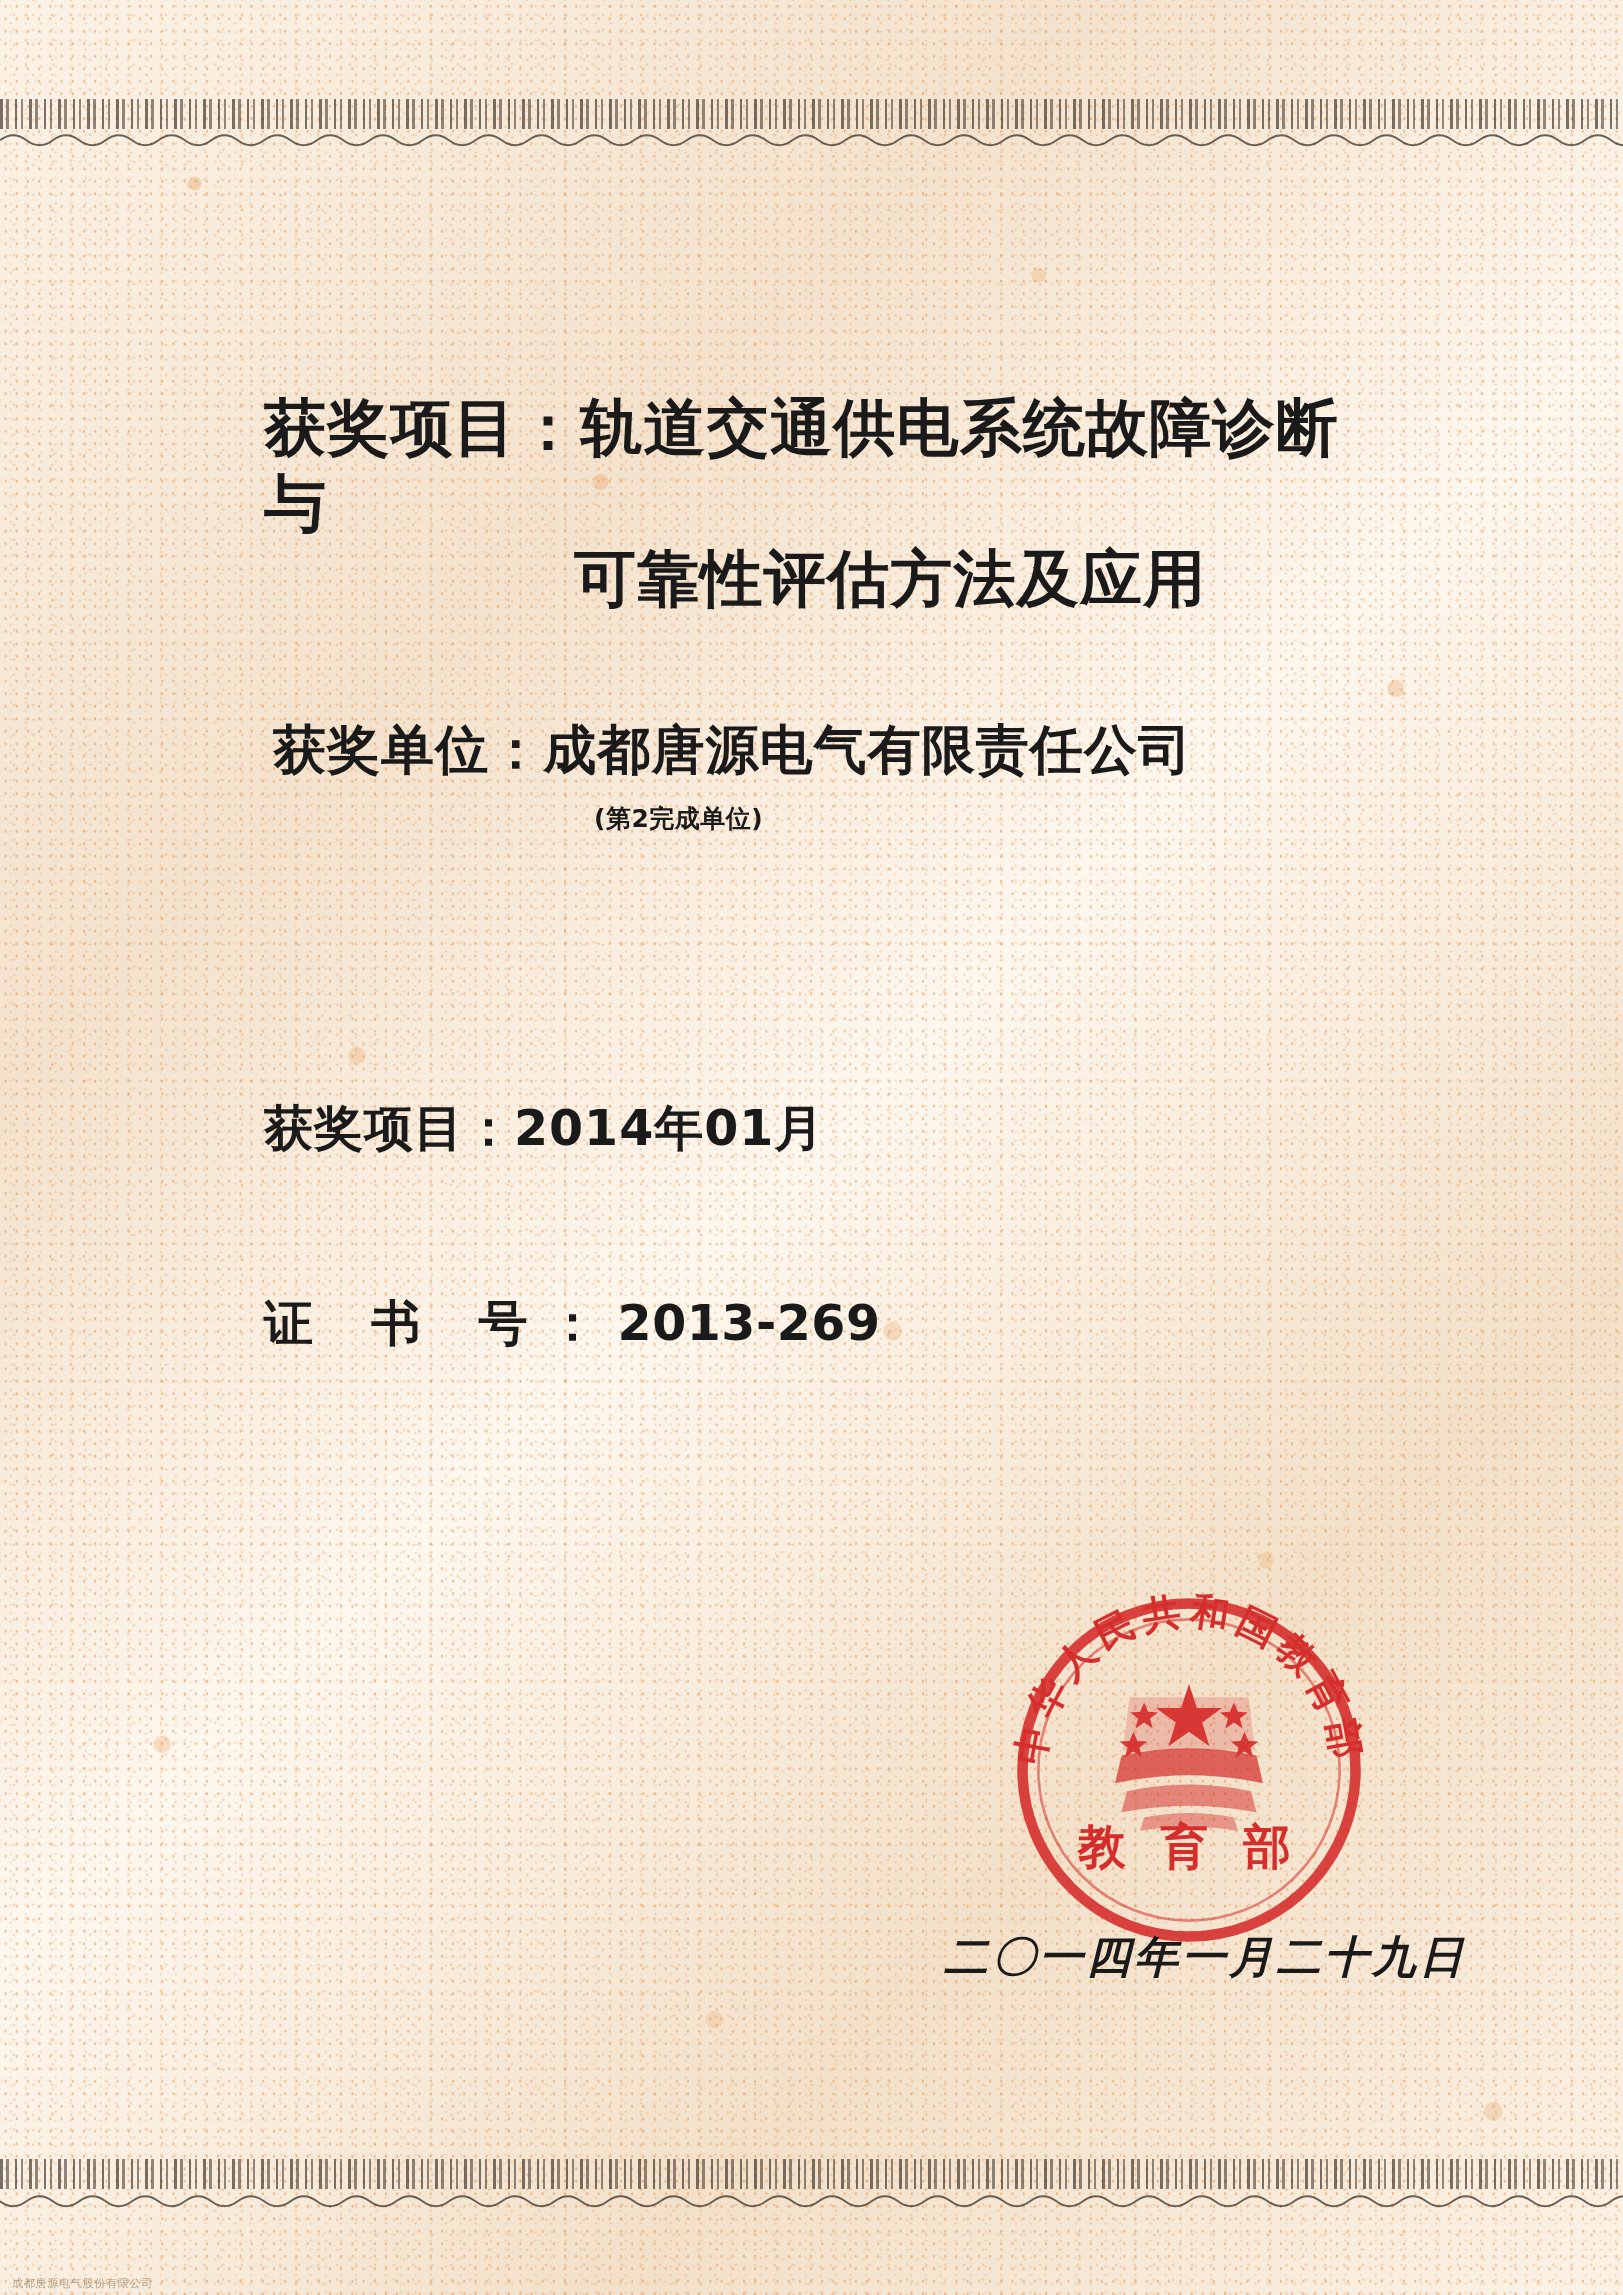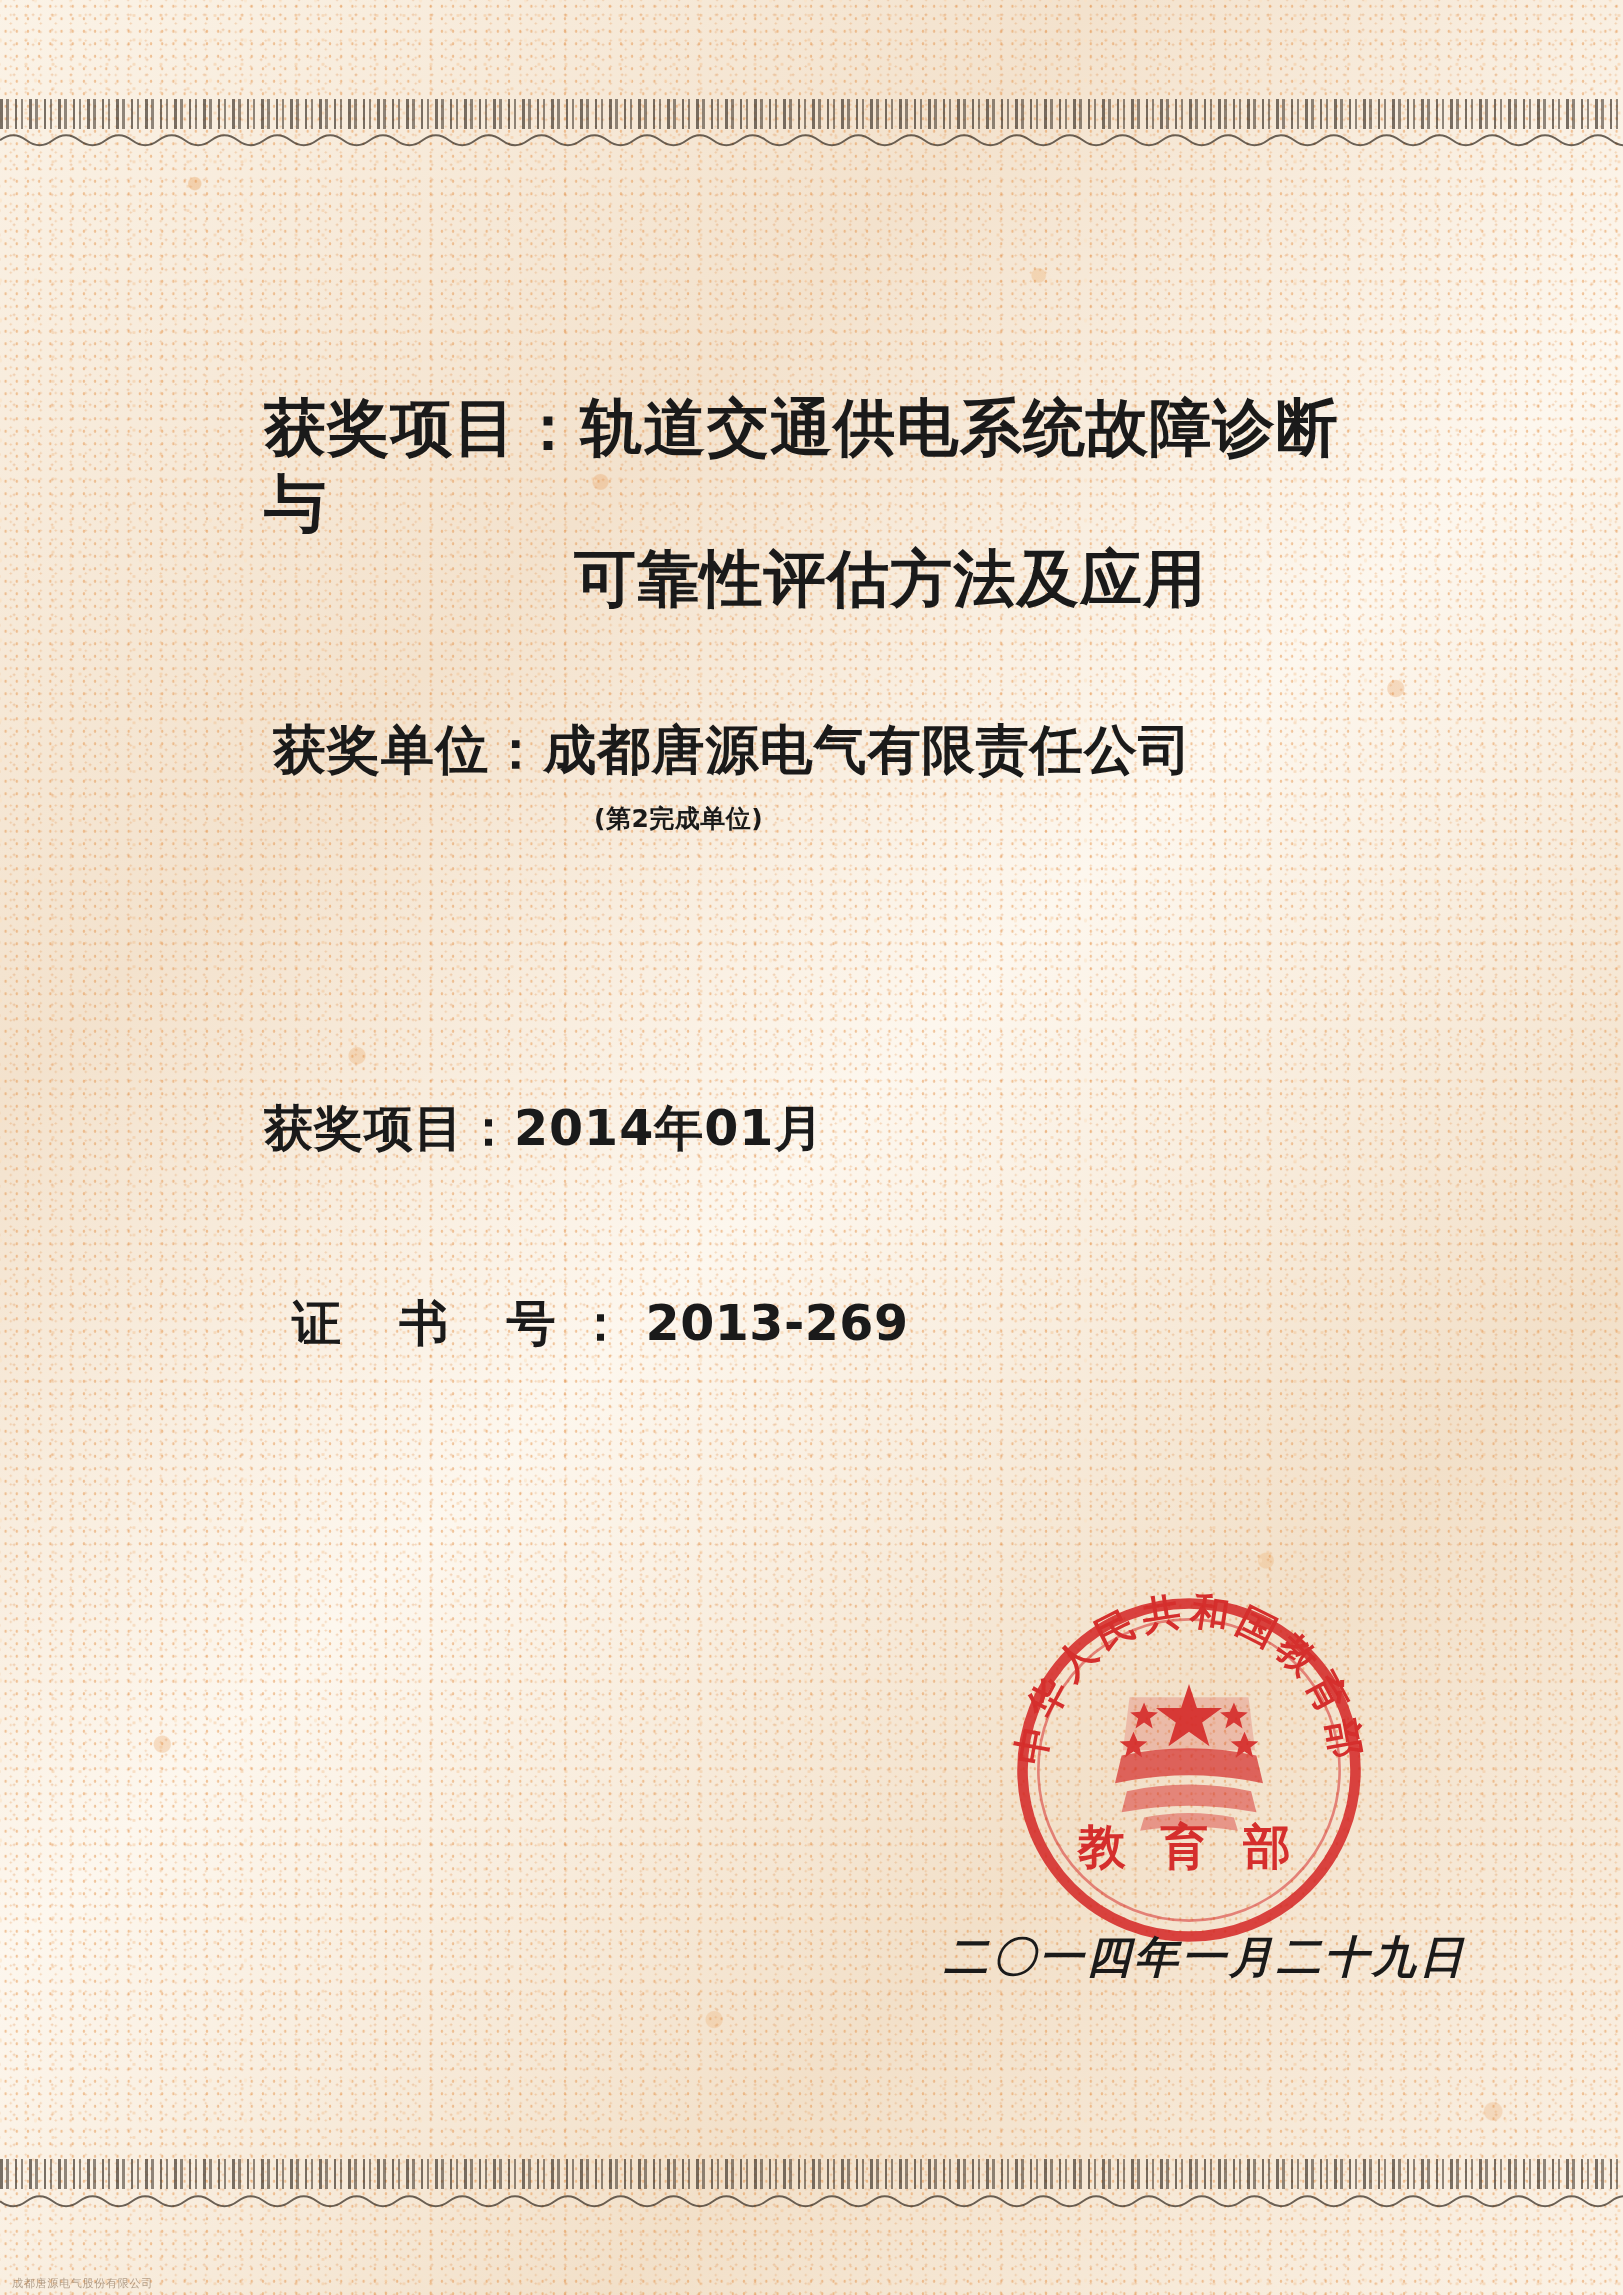--- a/index.html
+++ b/index.html
@@ -140,21 +140,20 @@
     font-size: 49px;
   }
   .cert-row {
     left: 264px;
     top: 1291px;
     font-size: 49px;
     letter-spacing: 0.01em;
   }
   .cert-row .spaced {
     letter-spacing: 0.42em;
-    margin-left: 28px;
   }
 
   
   .seal {
     position: absolute;
     left: 1004px;
     top: 1585px;
     width: 370px;
     height: 370px;
     opacity: 0.92;

